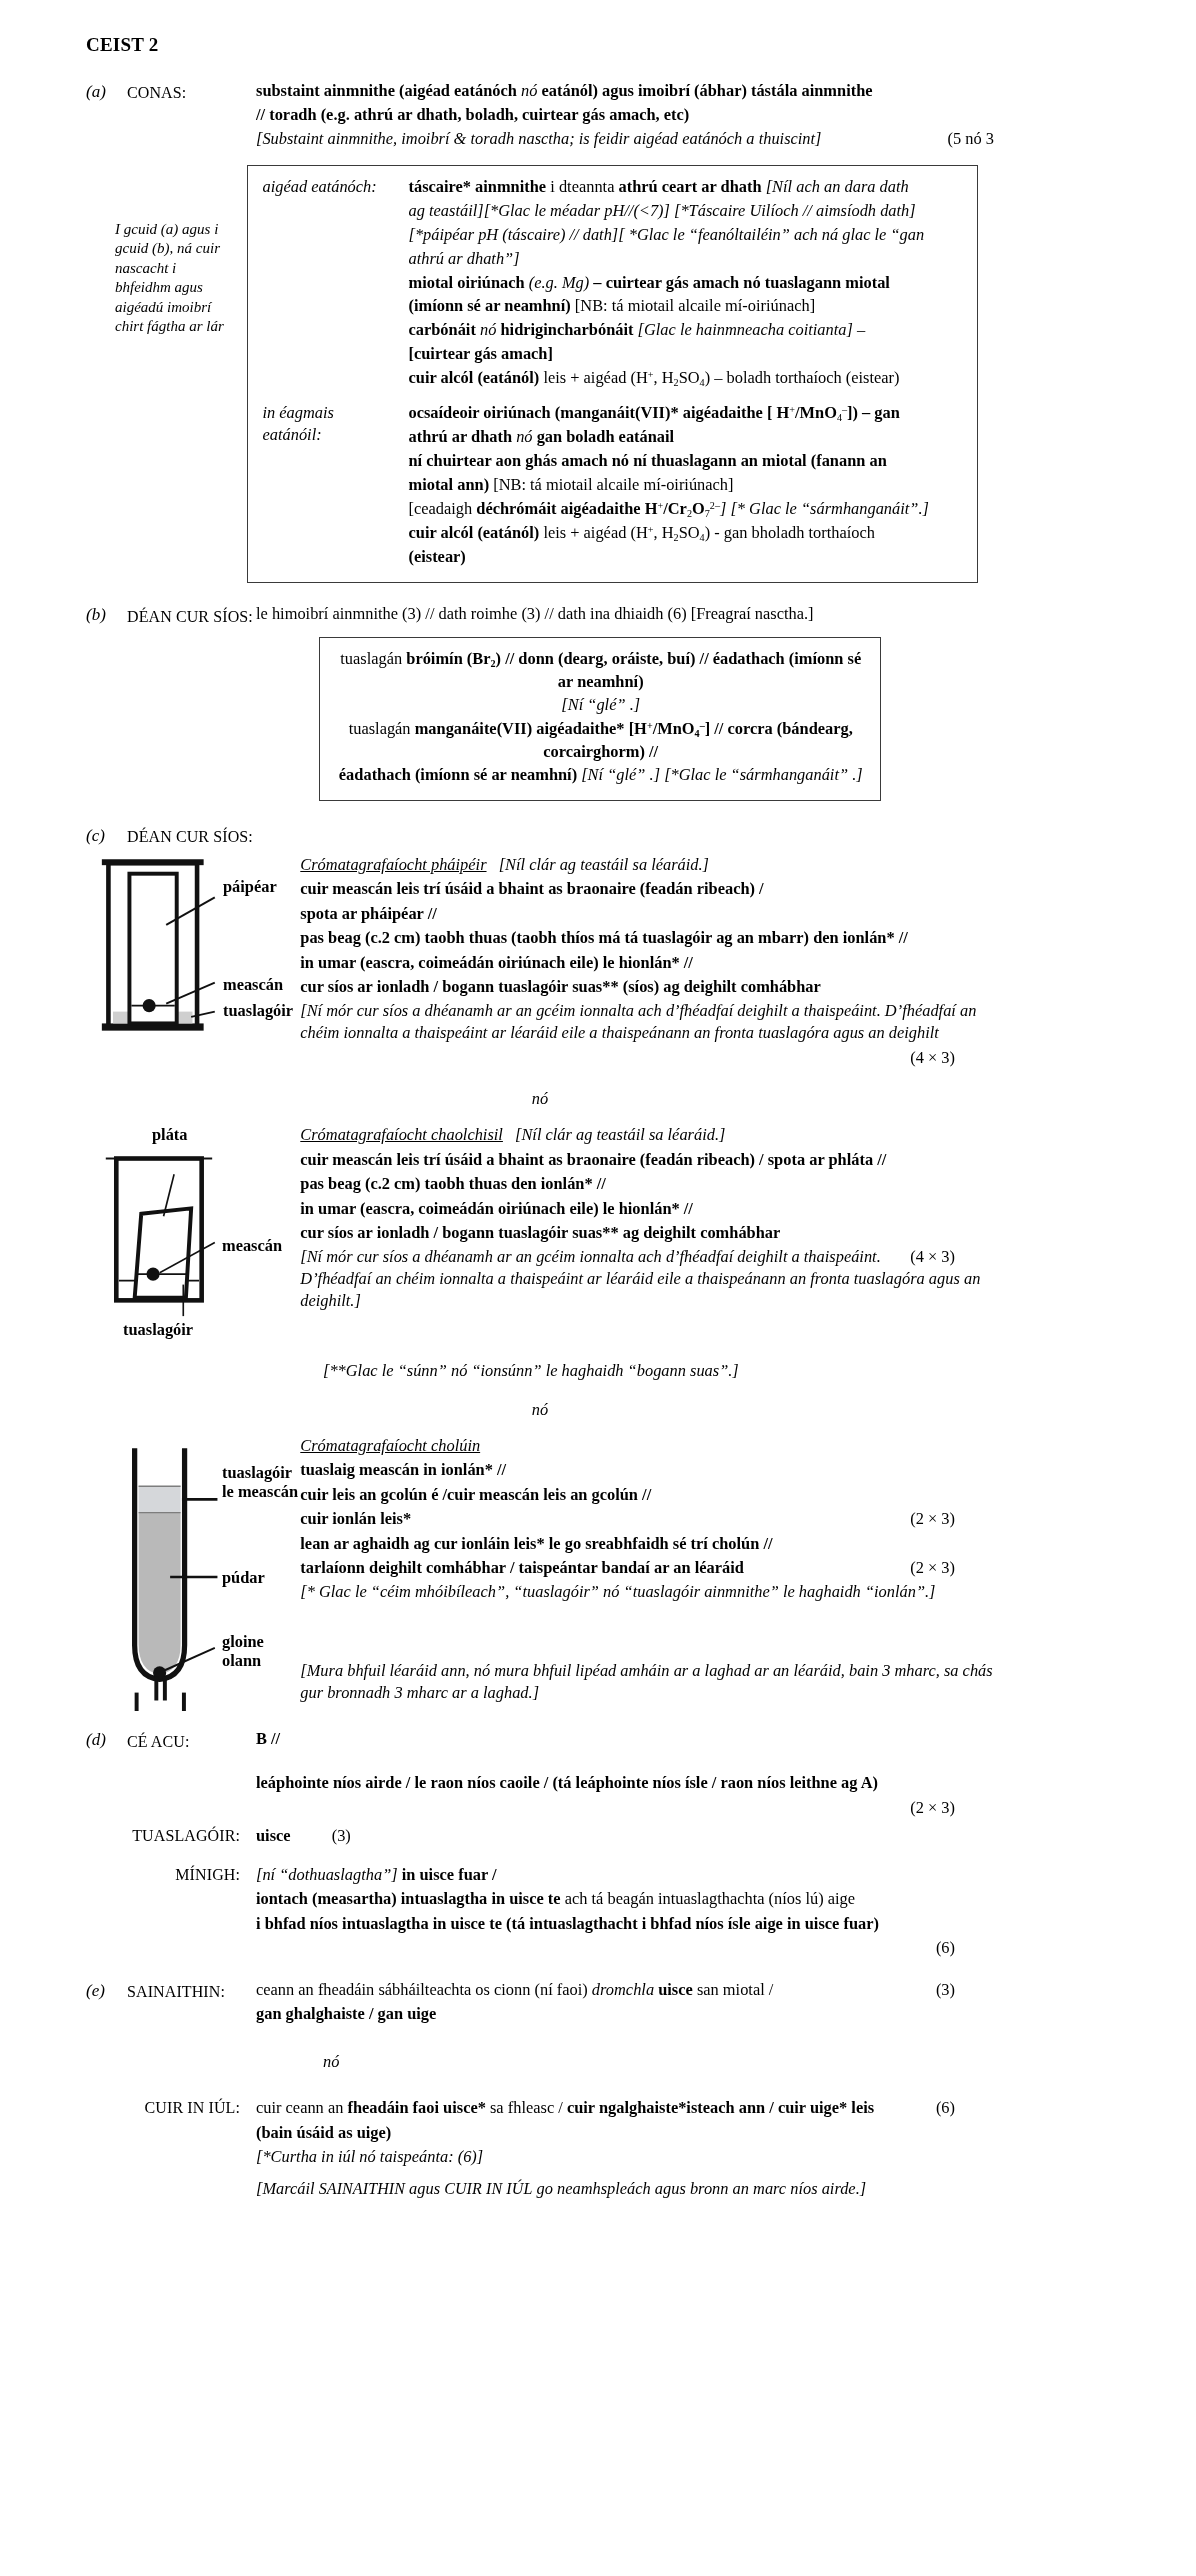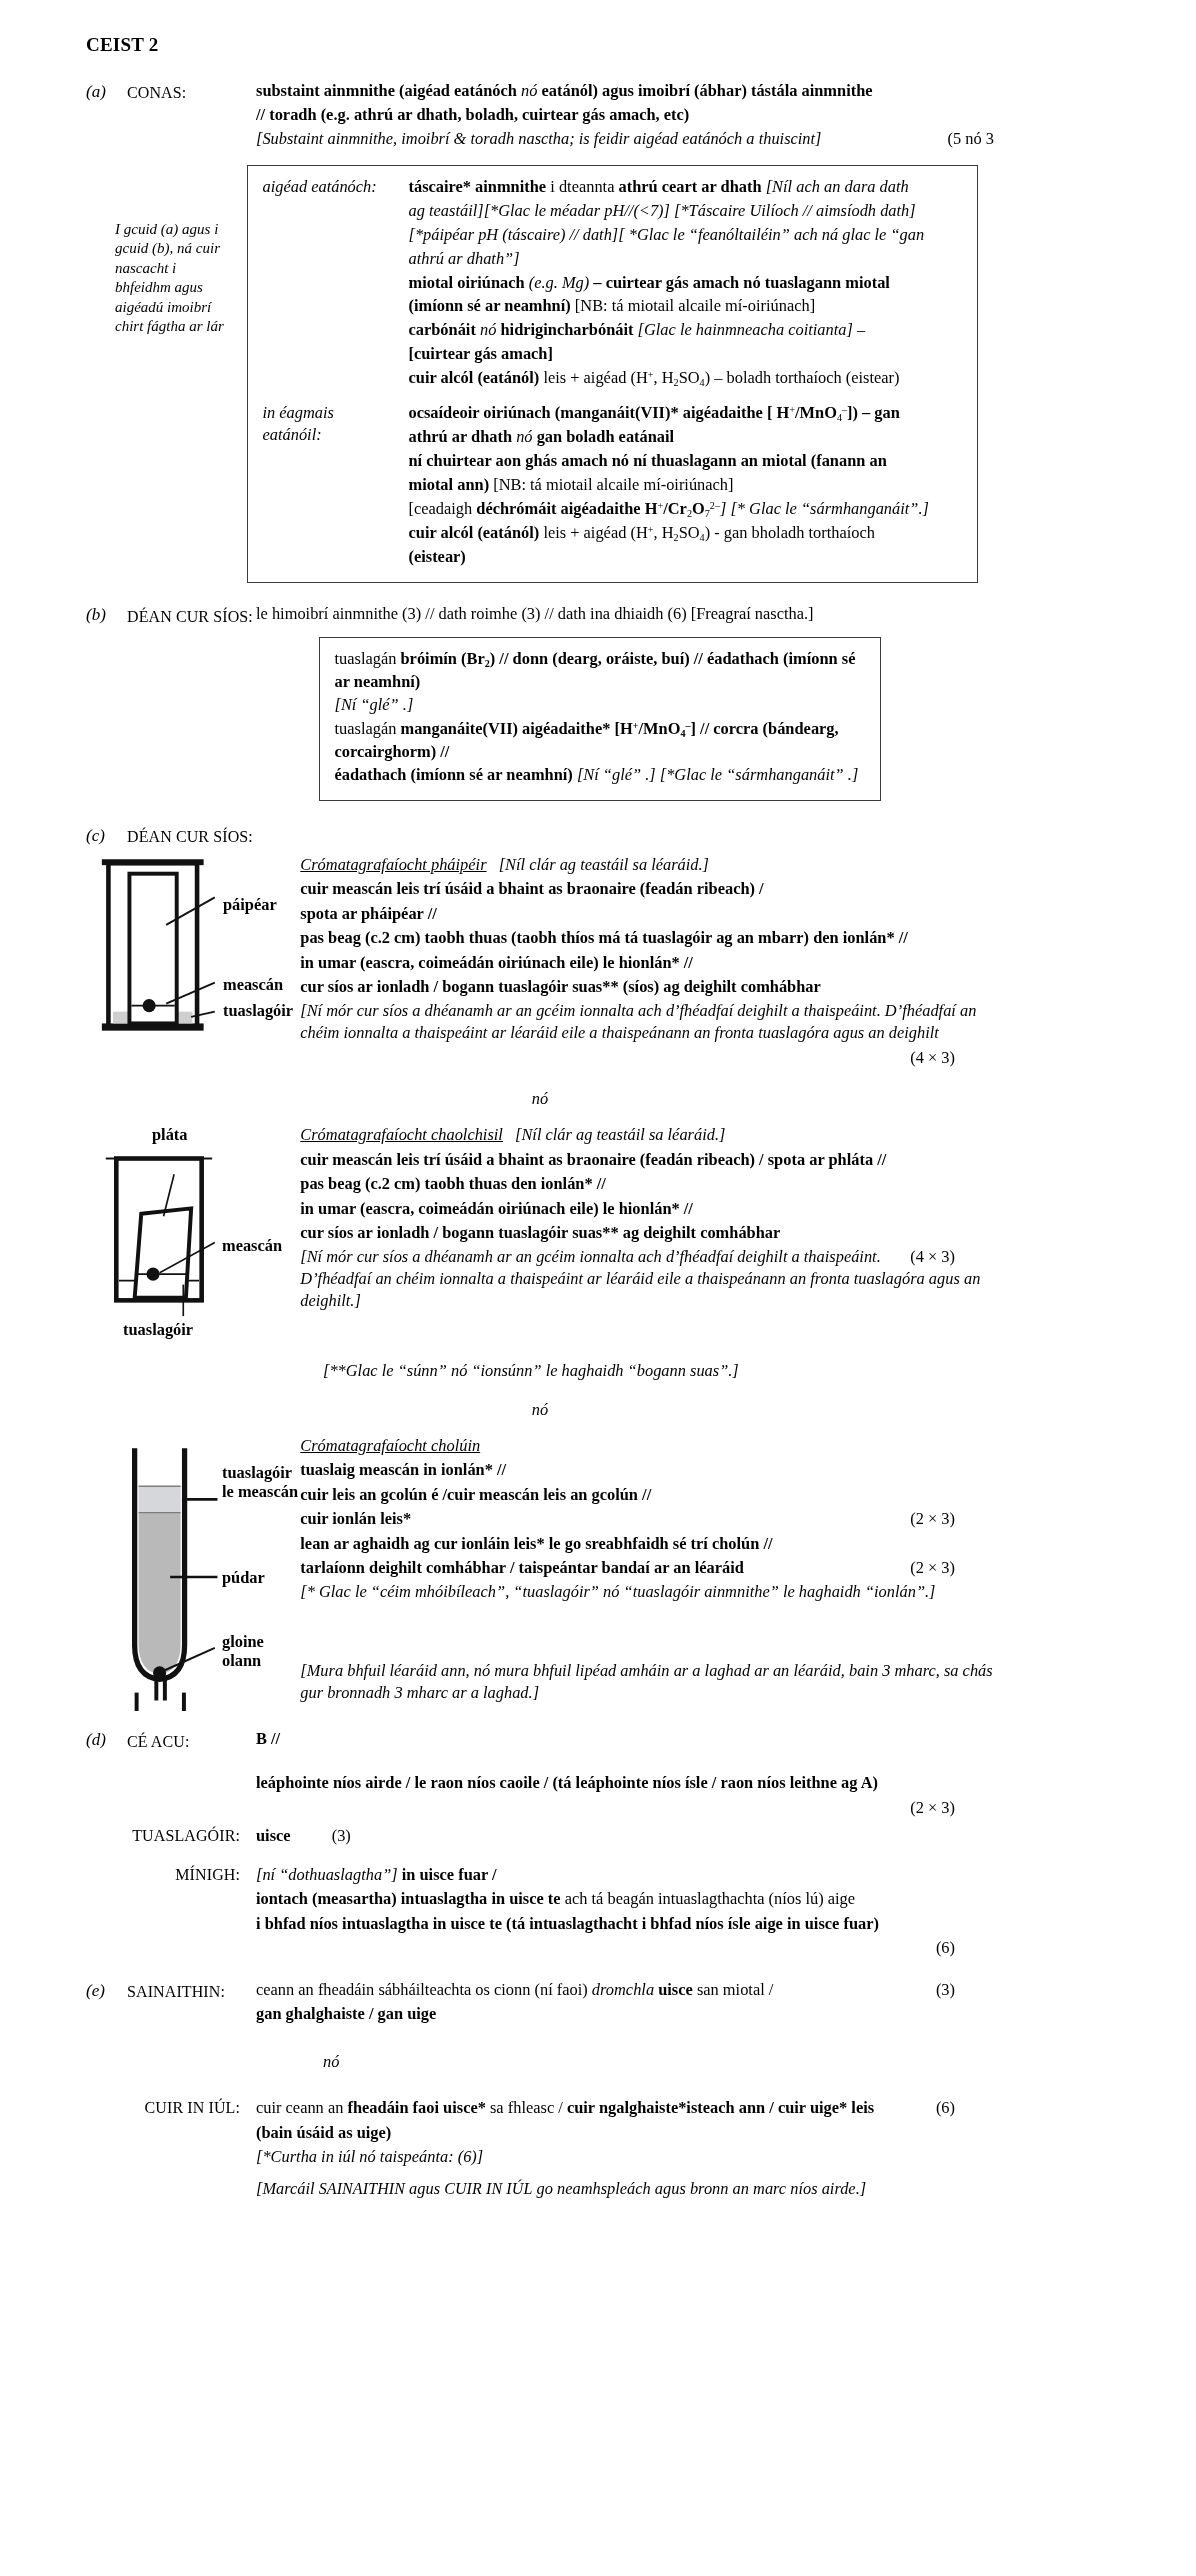--- a/index.html
+++ b/index.html
@@ -72,21 +72,21 @@
   .boxrow .box{flex:1 1 auto;margin-right:16px;}
 
   .subcol{display:flex;align-items:flex-start;}
   .subcol .key{
     width:146px;flex:0 0 146px;
     font-style:italic;
   }
   .subcol .val{flex:1 1 auto;}
 
   
-  .bbox{margin:9.2px 0 22.4px 233px;margin-right:113px;}
+  .bbox{margin:9.2px 0 22.4px 233px;margin-right:113px;text-align:center;}
 
   
   .chromo{display:flex;align-items:flex-start;margin:6.6px 0 0 0;}
   .diagcell{width:209px;flex:0 0 209px;position:relative;}
   .textcell{flex:1 1 auto;padding-left:5.3px;}
   .nor{font-style:italic;text-align:center;margin:17px 0 14.5px 0;}
 
   .lblright{font-weight:bold;font-size:16.4px;}
 
   
@@ -229,21 +229,21 @@
           <line x1="69" y1="231" x2="135" y2="231" stroke="#111" stroke-width="2.5"></line>
 
           <circle cx="96" cy="231" r="10" fill="#111"></circle>
 
           <line x1="122" y1="108" x2="196" y2="66" stroke="#111" stroke-width="3"></line>
 
           <line x1="122" y1="228" x2="196" y2="196" stroke="#111" stroke-width="3"></line>
 
           <line x1="160" y1="248" x2="196" y2="240" stroke="#111" stroke-width="3"></line>
         </svg>
-        <div style="position:absolute;left:137px;top:40px;" class="lblright">páipéar</div>
+        <div style="position:absolute;left:137px;top:22px;" class="lblright">páipéar</div>
         <div style="position:absolute;left:137px;top:120px;" class="lblright">meascán</div>
         <div style="position:absolute;left:137px;top:146px;" class="lblright">tuaslagóir</div>
       </div>
       <div class="textcell">
         <div class="ln">
           <span class="u i">Crómatagrafaíocht pháipéir</span>
           <i style="margin-left:8px;">[Níl clár ag teastáil sa léaráid.]</i>
         </div>
         <div class="ln"><b>cuir meascán leis trí úsáid a bhaint as braonaire (feadán ribeach) /</b></div>
         <div class="ln"><b>spota ar pháipéar //</b></div>

